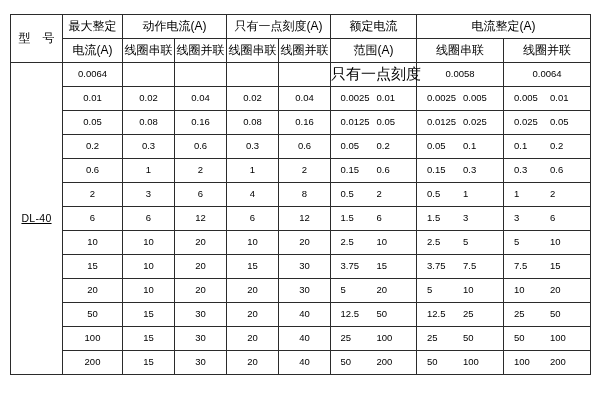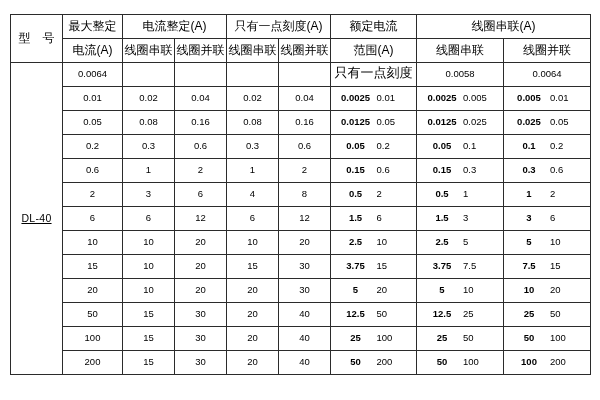--- a/index.html
+++ b/index.html
@@ -51,33 +51,31 @@
     letter-spacing: 0.3px;
     text-decoration: underline;
   }
   .pair {
     display: inline-block;
     width: 100%;
   }
   .pair span.a {
     display: inline-block;
     min-width: 30px;
-    text-align: center;
+    text-align: left;
     padding-right: 3px;
-    font-weight: bold;
   }
   .pair span.b {
     display: inline-block;
     min-width: 30px;
     text-align: left;
     padding-left: 3px;
   }
   .note {
-    font-size: 13px;
-    font-family: Liberation Mono, monospace;
+    font-size: 15px;
   }
   
   col.c-model { width: 52px; }
   col.c-max   { width: 60px; }
   col.c-rs    { width: 52px; }
   col.c-rp    { width: 52px; }
   col.c-as    { width: 52px; }
   col.c-ap    { width: 52px; }
   col.c-range { width: 86px; }
   col.c-os    { width: 87px; }
@@ -96,24 +94,24 @@
       <col class="c-as">
       <col class="c-ap">
       <col class="c-range">
       <col class="c-os">
       <col class="c-op">
     </colgroup>
     <thead>
       <tr class="hdr-top">
         <th rowspan="2" class="hdr-cn">型　号</th>
         <th class="hdr-cn">最大整定</th>
-        <th colspan="2" class="hdr-cn">电流整定(A)</th>
+        <th colspan="2" class="hdr-cn">动作电流(A)</th>
         <th colspan="2" class="hdr-cn">只有一点刻度(A)</th>
         <th class="hdr-cn">额定电流</th>
-        <th colspan="2" class="hdr-cn">线圈串联(A)</th>
+        <th colspan="2" class="hdr-cn">电流整定(A)</th>
       </tr>
       <tr class="hdr-sub">
         <th class="hdr-cn">电流(A)</th>
         <th class="hdr-cn">线圈串联</th>
         <th class="hdr-cn">线圈并联</th>
         <th class="hdr-cn">线圈串联</th>
         <th class="hdr-cn">线圈并联</th>
         <th class="hdr-cn">范围(A)</th>
         <th class="hdr-cn">线圈串联</th>
         <th class="hdr-cn">线圈并联</th>

